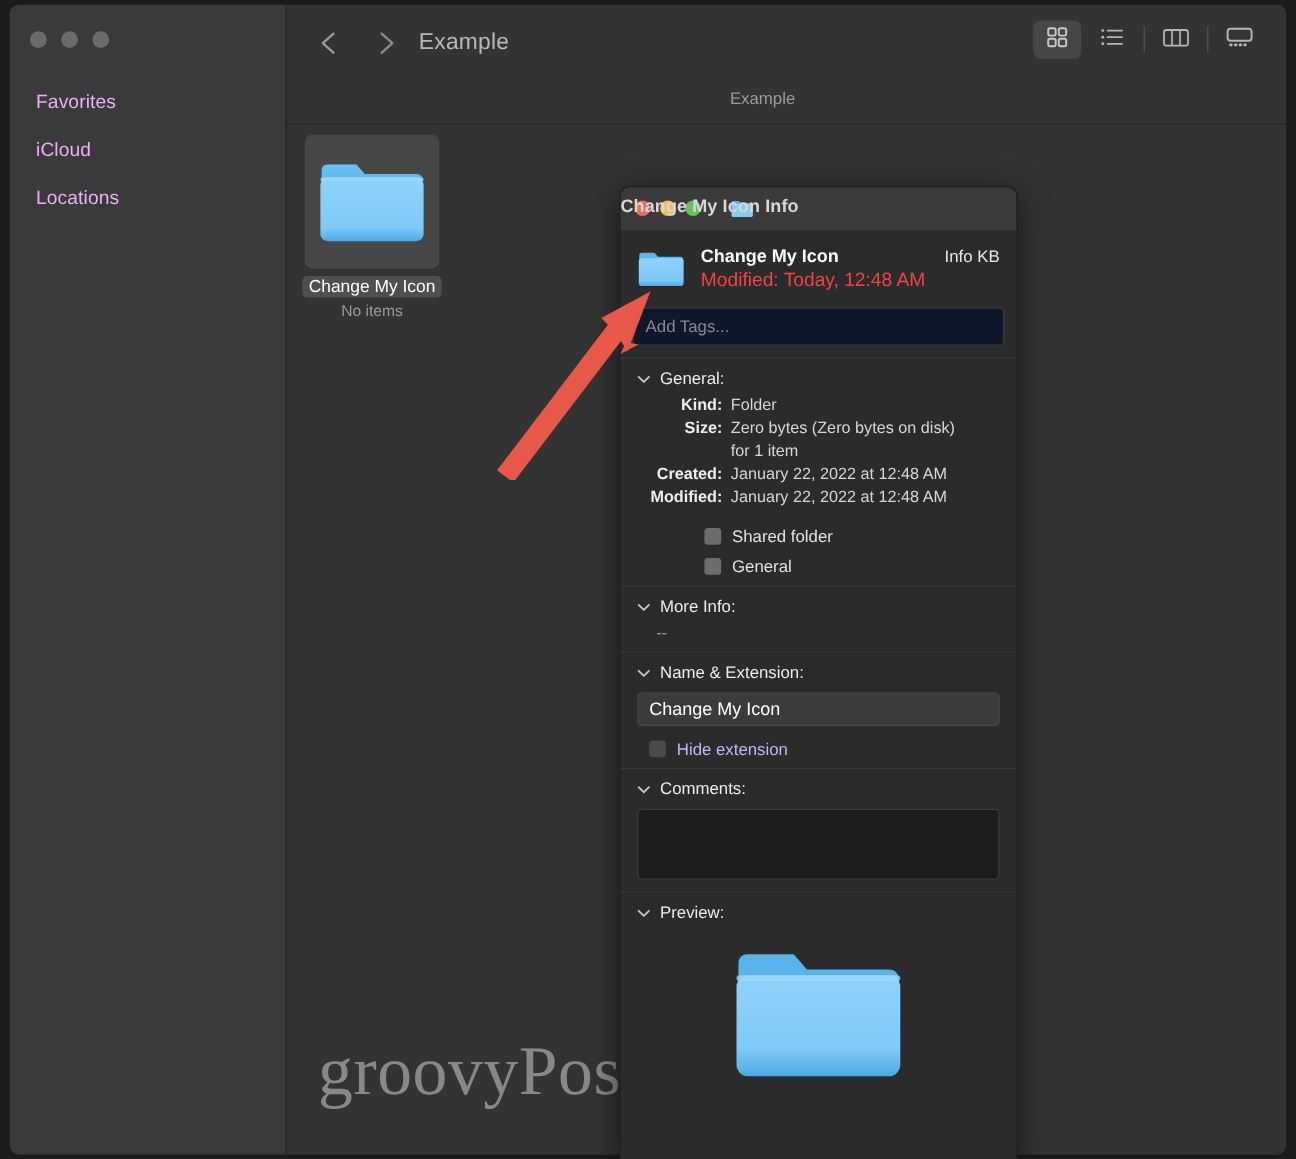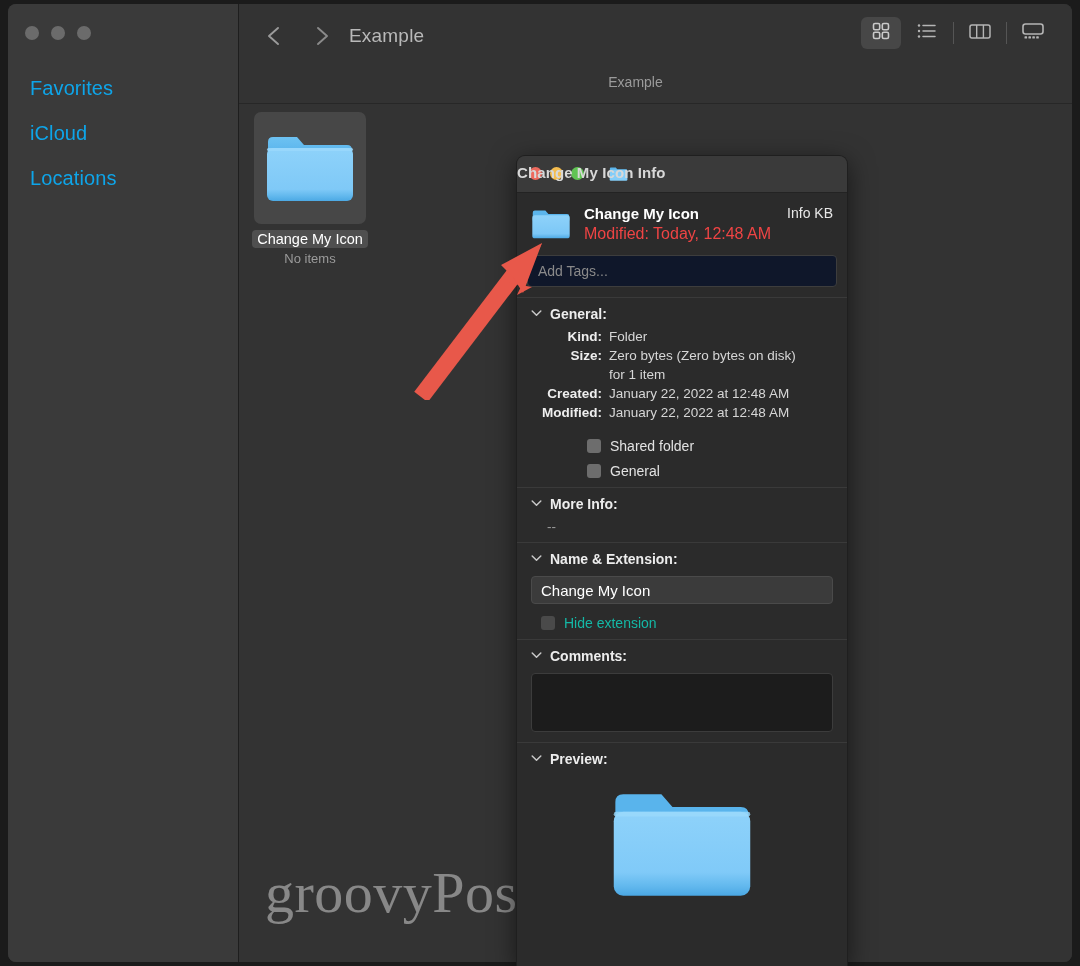--- a/index.html
+++ b/index.html
@@ -58,22 +58,22 @@
     border-radius: 50%;
     background: #6b6b6b;
   }
   .sidebar-sections {
     position: absolute;
     top: 62px;
     left: 0;
     width: 100%;
   }
   .sidebar-header {
-    font-size: 20px;
-    color: #0ea5e9;
+    font-size: 16px;
+    color: #f0abfc;
     padding: 11px 0 11px 22px;
     letter-spacing: 0.1px;
   }
 
   
   .content {
     position: relative;
     flex: 1;
     height: 100%;
     background: #333333;
@@ -285,24 +285,24 @@
     font-size: 14px;
     color: #8a8a8a;
   }
 
   .section {
     border-top: 1px solid #3a3a3a;
     padding: 8px 0 8px 0;
   }
   .section-header {
     display: flex;
-    align-items: flex-start;
+    align-items: flex-end;
     padding-left: 12px;
     font-size: 14px;
-    font-weight: bold;
+    font-weight: normal;
     color: #ededed;
     margin-bottom: 2px;
   }
   .disclosure {
     width: 14px;
     height: 14px;
     margin-right: 7px;
     display: inline-flex;
     align-items: center;
     justify-content: center;
@@ -344,21 +344,21 @@
   .checkrow.first { margin-top: 16px; }
   .checkbox {
     width: 14px;
     height: 14px;
     border-radius: 3px;
     background: #6d6d6d;
     margin-right: 9px;
     flex: 0 0 14px;
   }
   .checkbox.dim { background: #4a4a4a; }
-  .checkrow.dim { color: #14b8a6; }
+  .checkrow.dim { color: #c4b5fd; }
 
   .more-info-value {
     padding-left: 30px;
     font-size: 13.5px;
     color: #9e9e9e;
     margin-top: 7px;
   }
 
   .name-field {
     margin: 9px 14px 0 14px;

